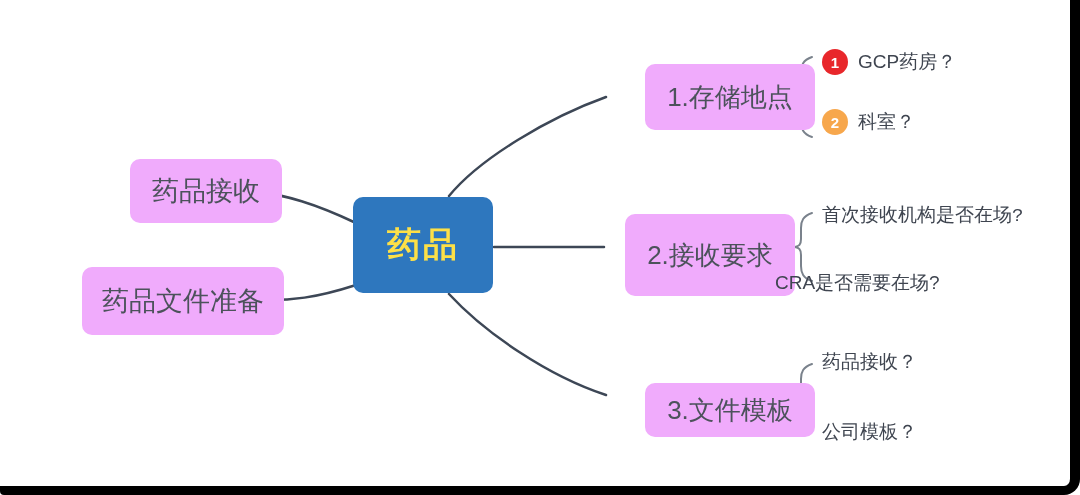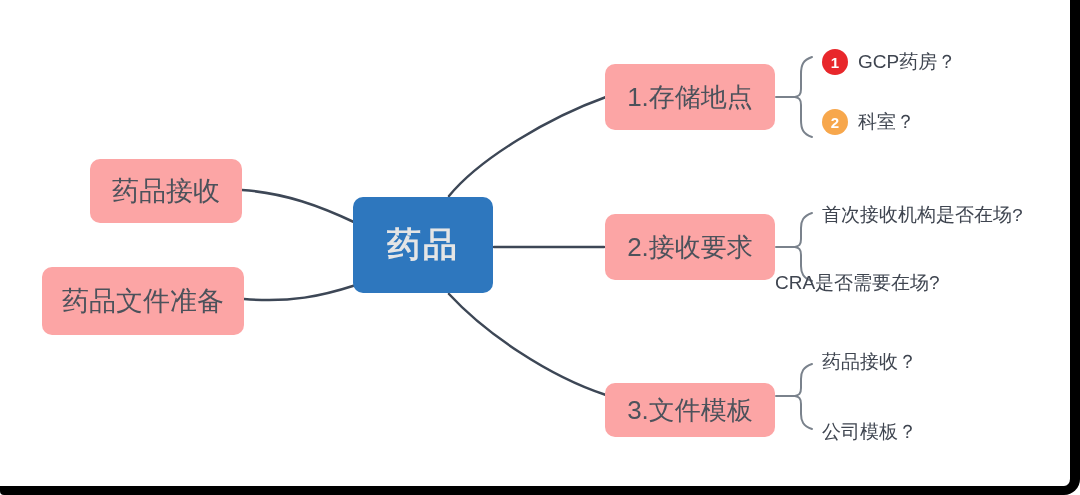--- a/index.html
+++ b/index.html
@@ -12,23 +12,23 @@
     position:absolute;inset:0;pointer-events:none;
     border-right:10px solid #000;border-bottom:9px solid #000;
     border-bottom-right-radius:16px;border-bottom-left-radius:4px;
     z-index:5;
   }
   svg.wires{position:absolute;left:0;top:0;z-index:1;}
   .node{
     position:absolute;display:flex;align-items:center;justify-content:center;
     border-radius:10px;box-sizing:border-box;z-index:2;
   }
-  .node-gray{background:#fca5a5;color:#4c525b;}
+  .node-gray{background:#f0abfc;color:#4c525b;margin-left:40px;}
   .node-root{
-    background:#2e77be;color:#e5e5e5;font-weight:bold;font-size:34px;
+    background:#2e77be;color:#fde047;font-weight:bold;font-size:34px;
     letter-spacing:2px;
   }
   .node-left{font-size:27px;}
   .node-branch{font-size:26px;}
   .leaf{
     position:absolute;display:flex;align-items:center;gap:10px;z-index:2;
     font-size:19px;color:#3f4550;white-space:nowrap;
   }
   .badge{
     width:26px;height:26px;border-radius:50%;display:flex;align-items:center;
@@ -70,21 +70,21 @@
   <div class="node node-gray node-left" style="left:90px;top:159px;width:152px;height:64px;text-align:right;">
     <span>药品接收</span>
   </div>
   <div class="node node-gray node-left" style="left:42px;top:267px;width:202px;height:68px;">
     <span>药品文件准备</span>
   </div>
 
   <div class="node node-gray node-branch" style="left:605px;top:64px;width:170px;height:66px;">
     <span>1.存储地点</span>
   </div>
-  <div class="node node-gray node-branch" style="left:605px;top:214px;width:170px;height:66px;">
+  <div class="node node-gray node-branch" style="left:585px;top:214px;width:170px;height:82px;">
     <span>2.接收要求</span>
   </div>
   <div class="node node-gray node-branch" style="left:605px;top:383px;width:170px;height:54px;">
     <span>3.文件模板</span>
   </div>
 
   <div class="leaf" style="left:822px;top:49px;">
     <span class="badge badge-1">1</span>
     <span>GCP药房？</span>
   </div>

